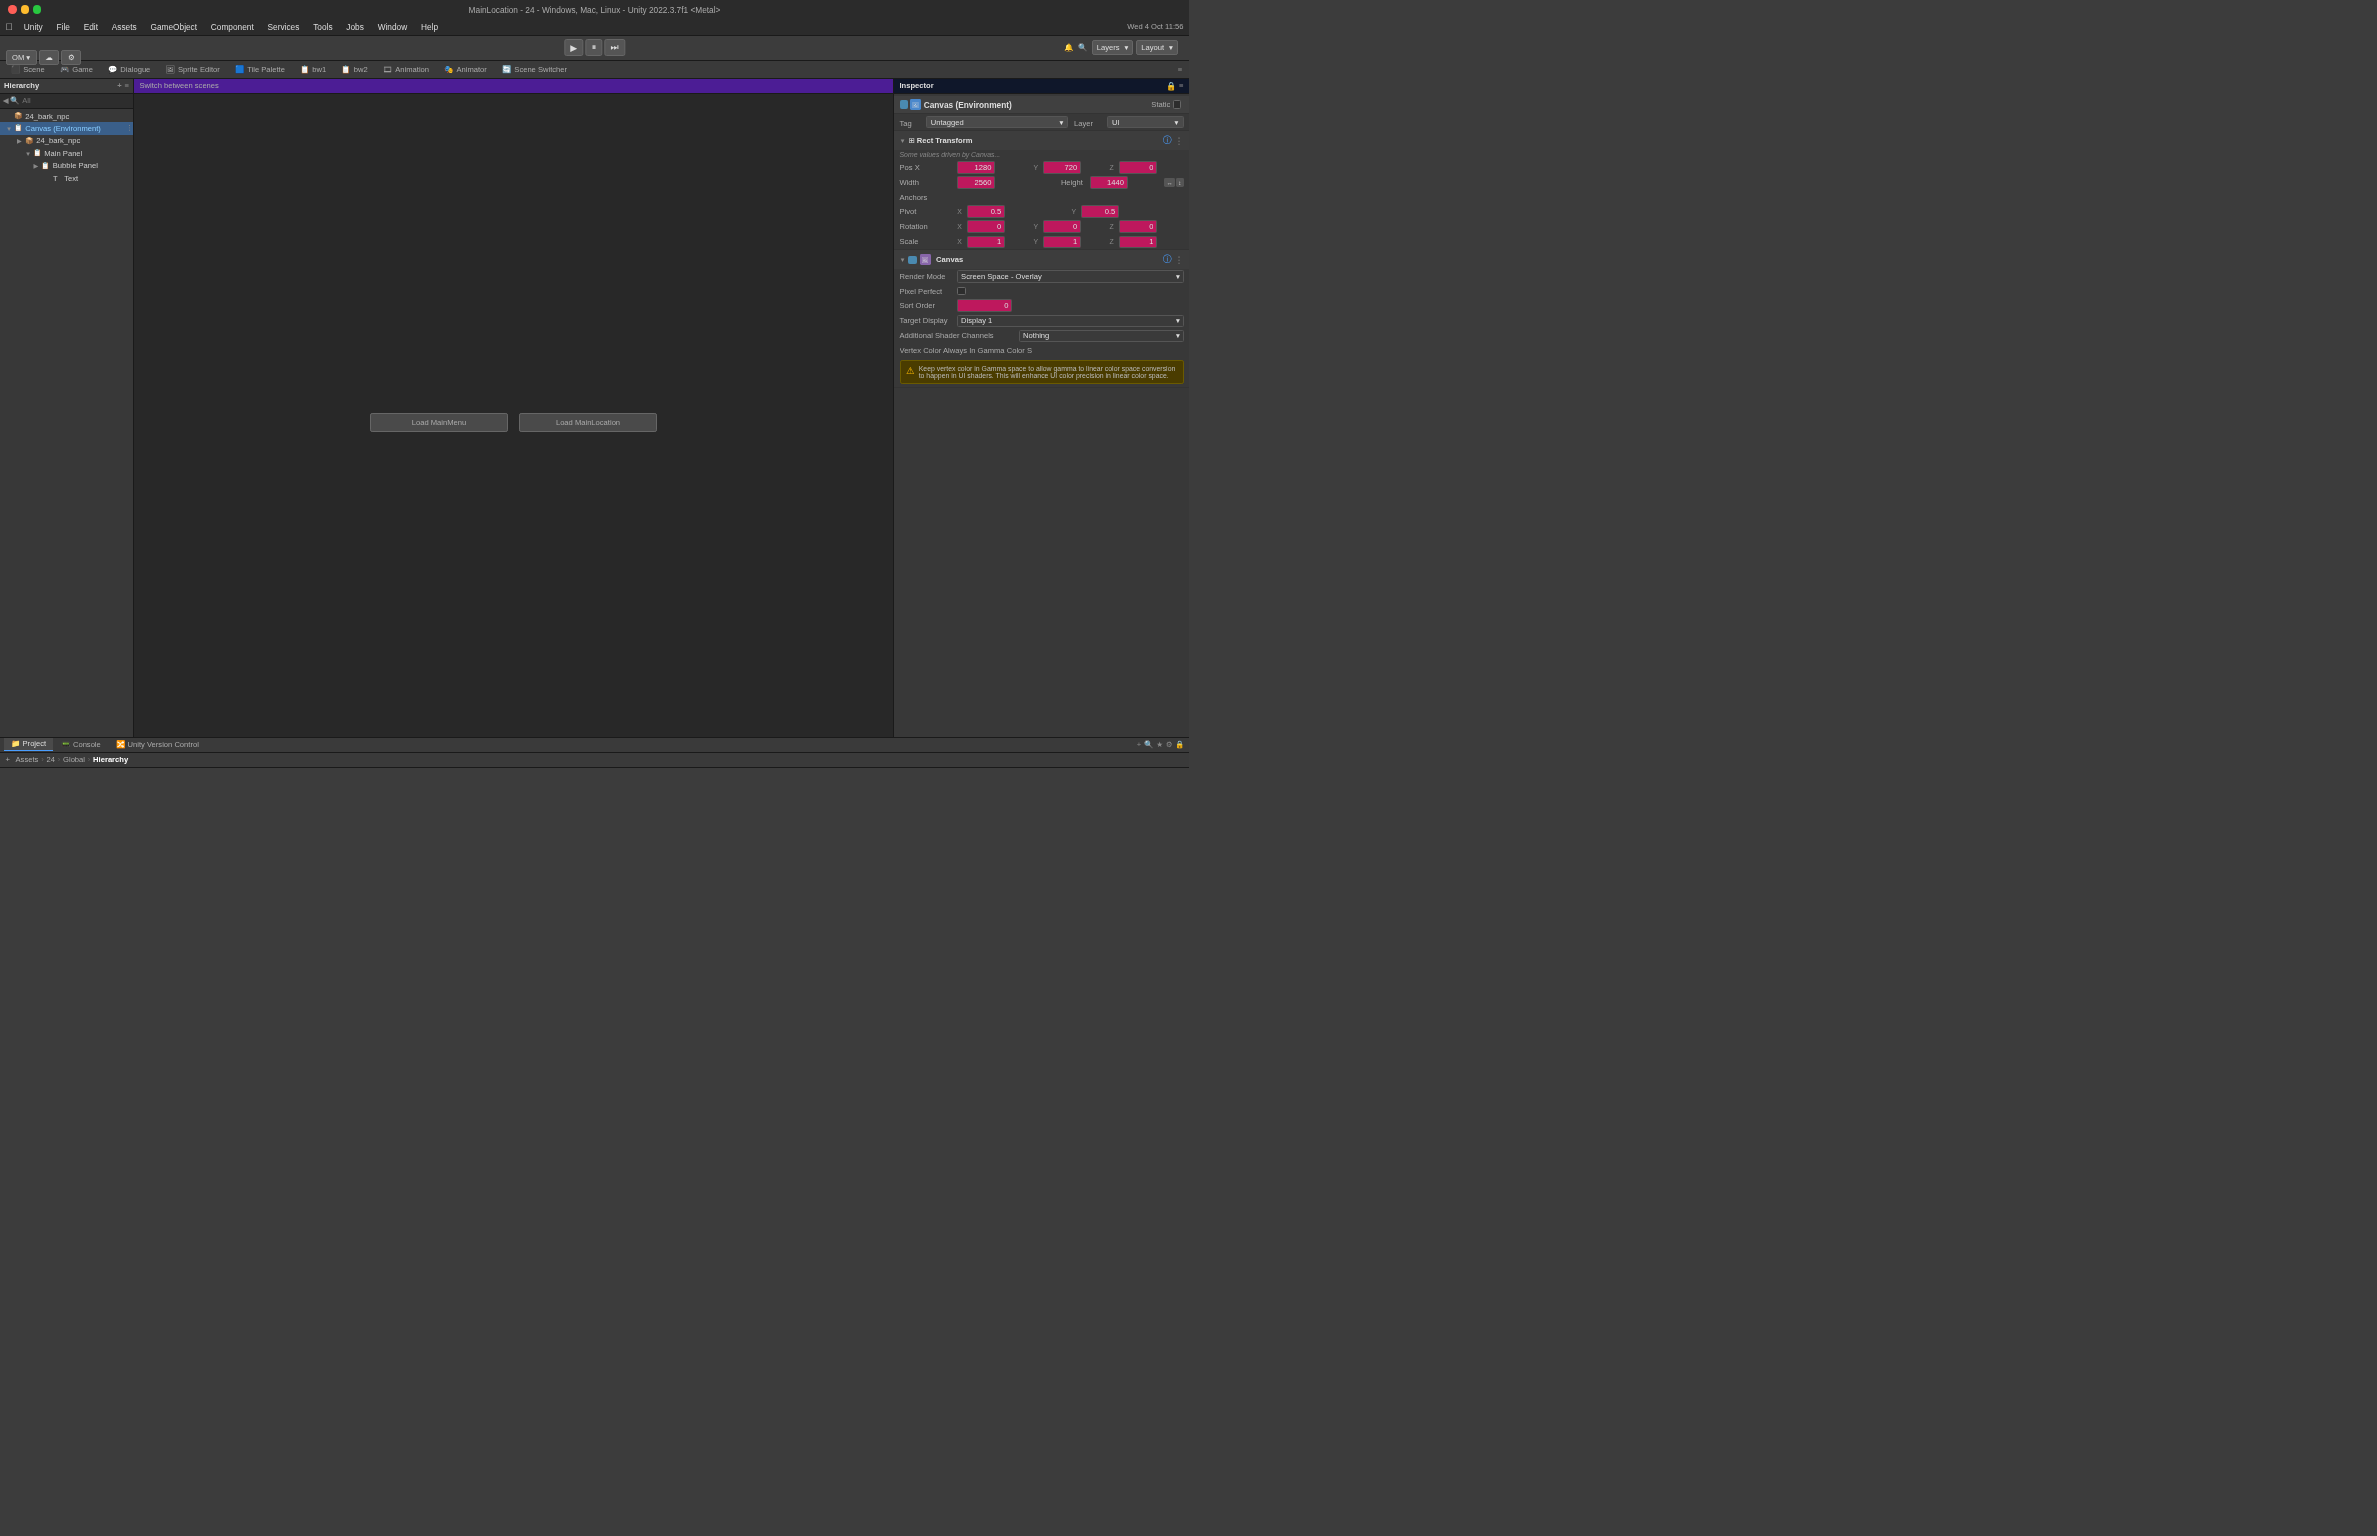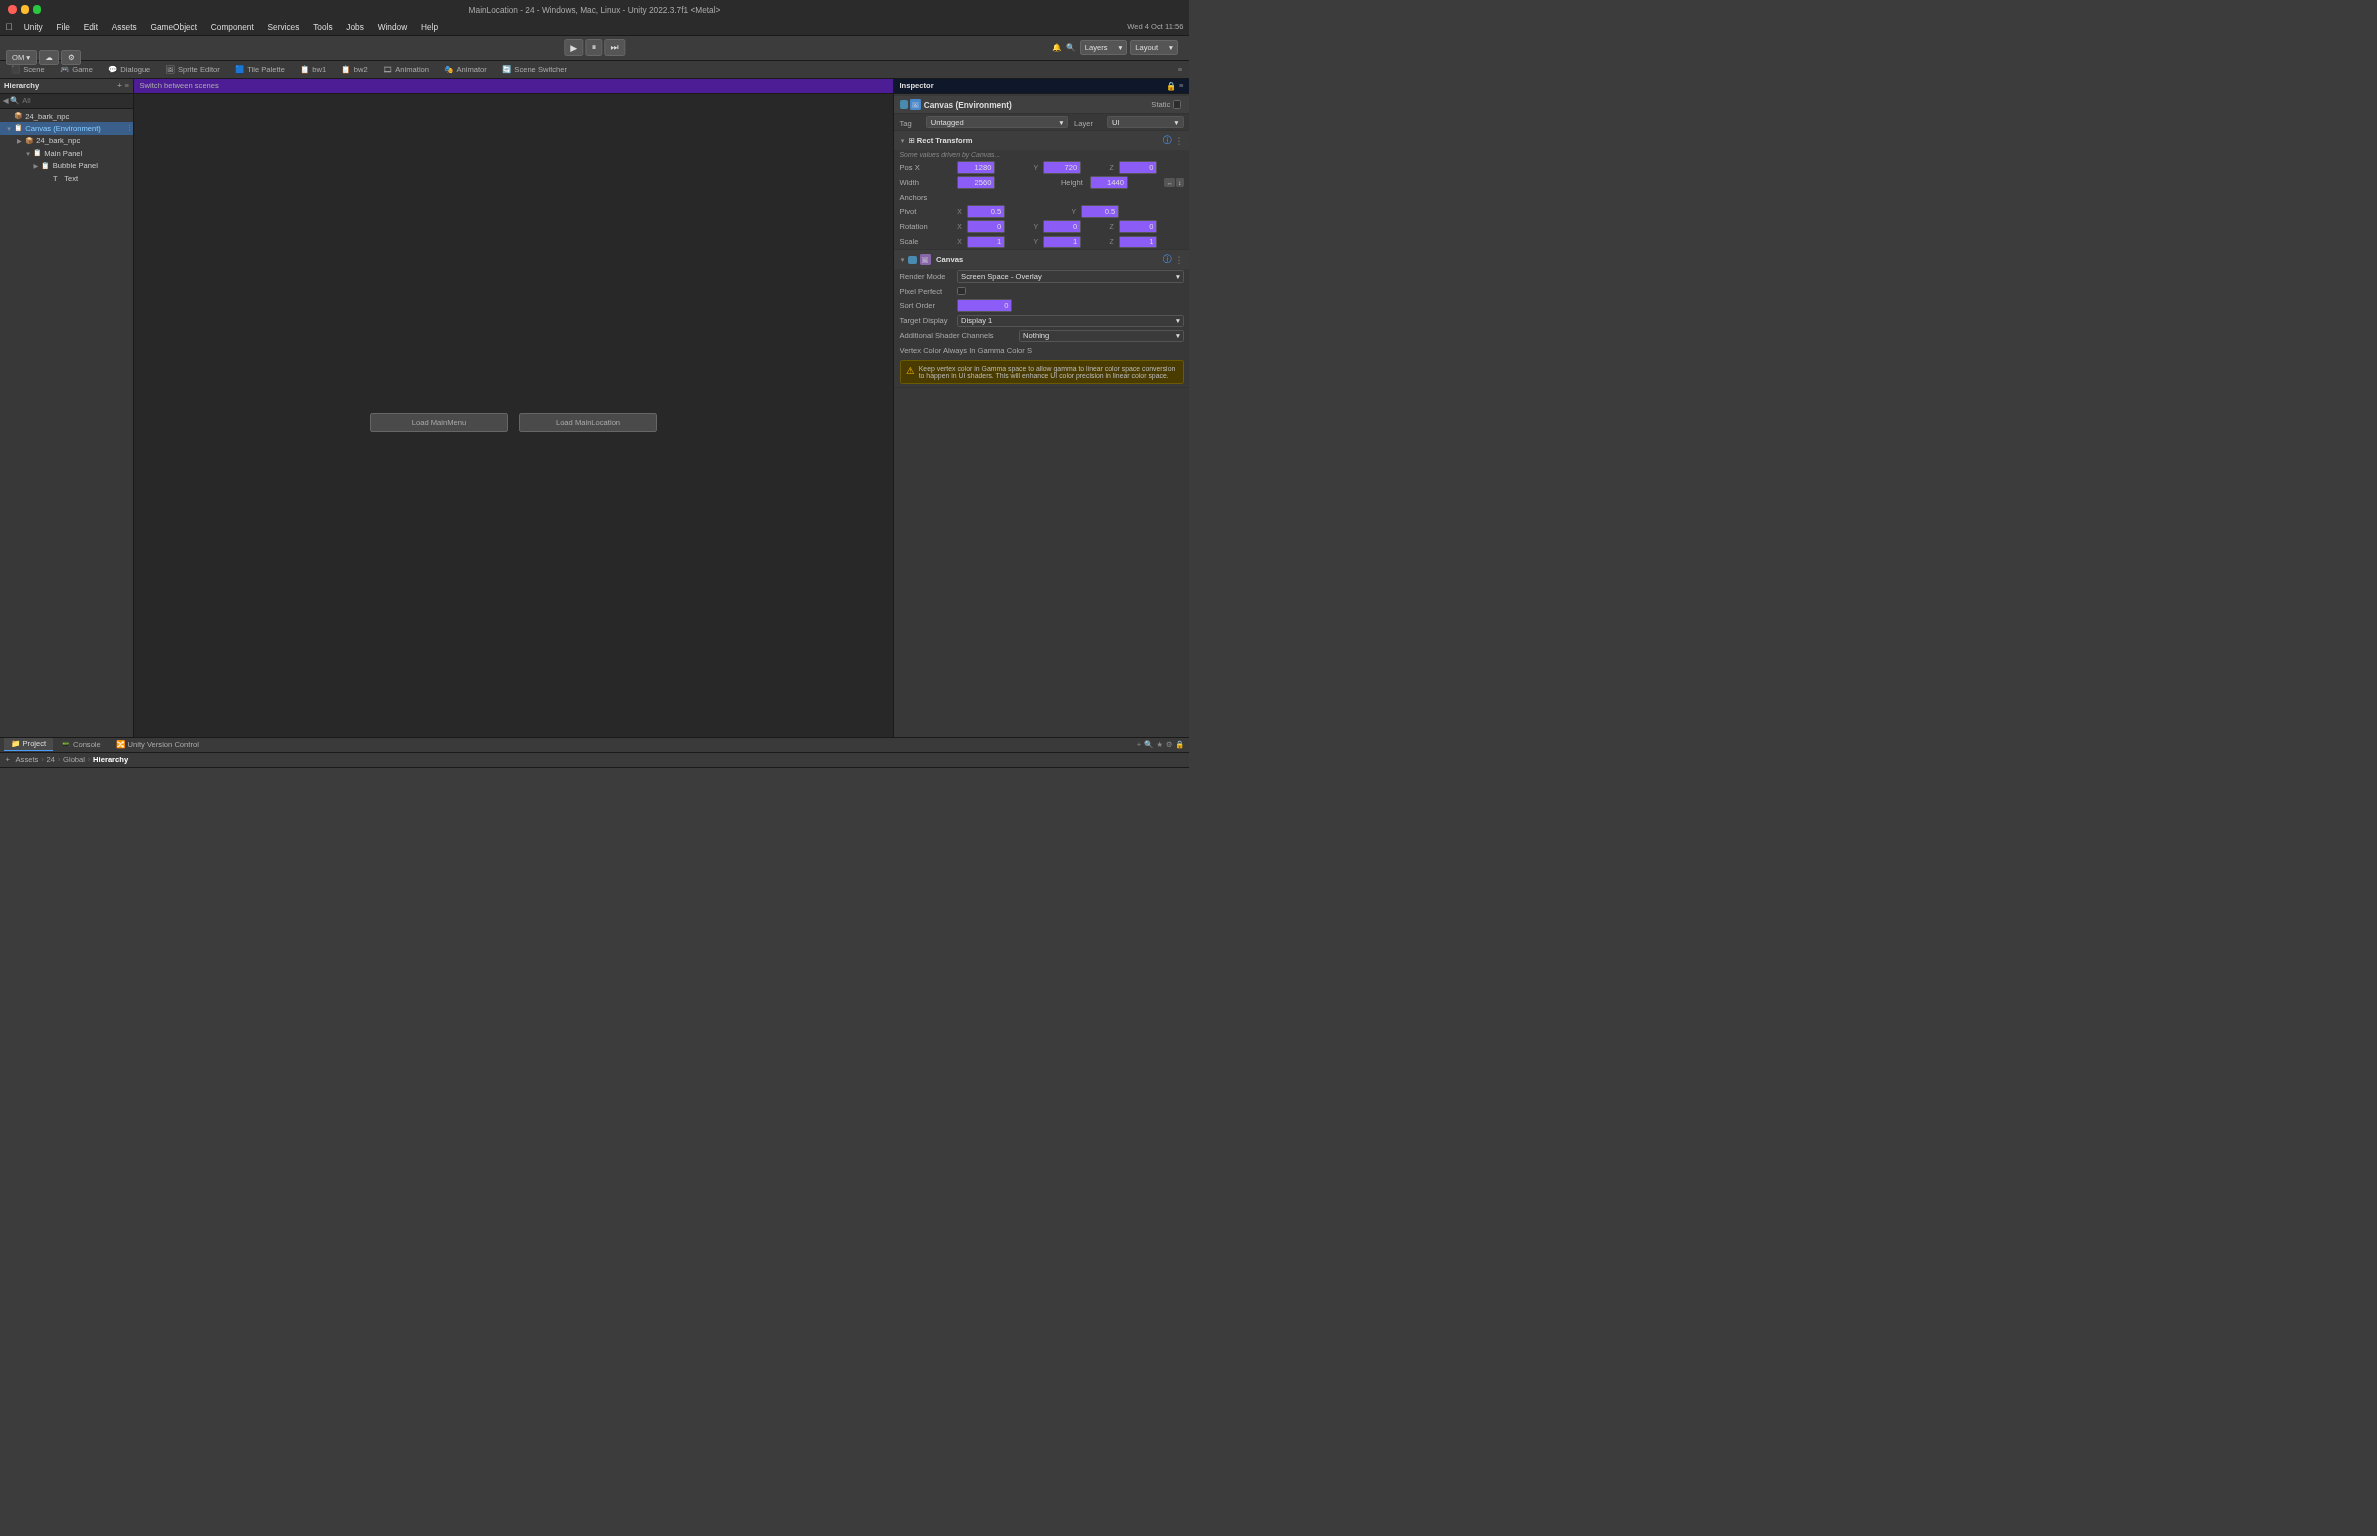--- a/index.html
+++ b/index.html
@@ -120,21 +120,21 @@
       background: #555;
       border: 0.7px solid #666;
       color: #ddd;
       padding: 1.4px 4.1px;
       border-radius: 2.1px;
       font-size: 7.6px;
       cursor: pointer;
       height: 15px;
       display: flex;
       align-items: center;
-      gap: 11px;
+      gap: 5px;
     }
     
     .scene-tabs {
       height: 18px;
       background: #3a3a3a;
       display: flex;
       align-items: center;
       padding: 0 4.1px;
       gap: 1.4px;
       border-bottom: 0.7px solid #1a1a1a;
@@ -340,21 +340,21 @@
       align-items: center;
       gap: 1.4px;
       flex: 1;
     }
     .axis-label {
       color: #888;
       font-size: 6.9px;
       width: 8.3px;
     }
     .num-input {
-      background: #8b5cf6;
+      background: #be185d;
       border: 0.7px solid #555;
       color: #ddd;
       padding: 0.7px 2.8px;
       border-radius: 1.4px;
       font-size: 7.6px;
       width: 38px;
       text-align: right;
     }
     .canvas-section {
       border-bottom: 0.7px solid #333;

